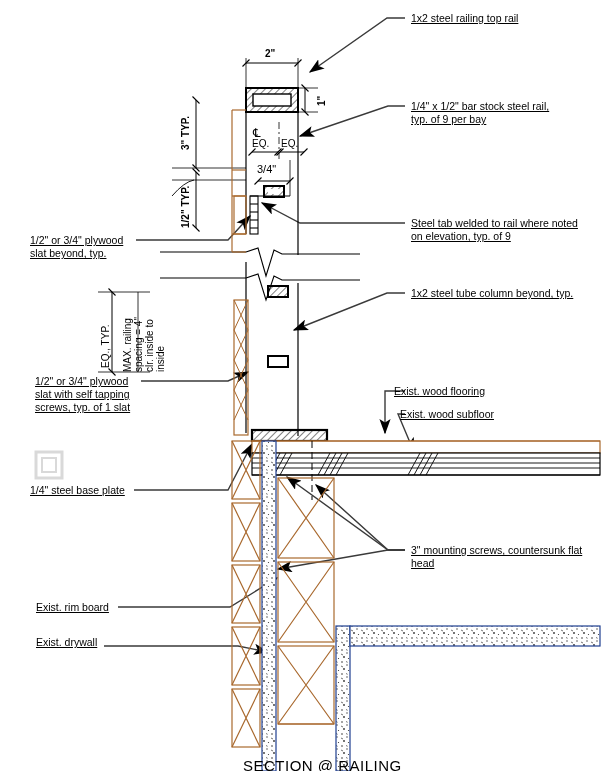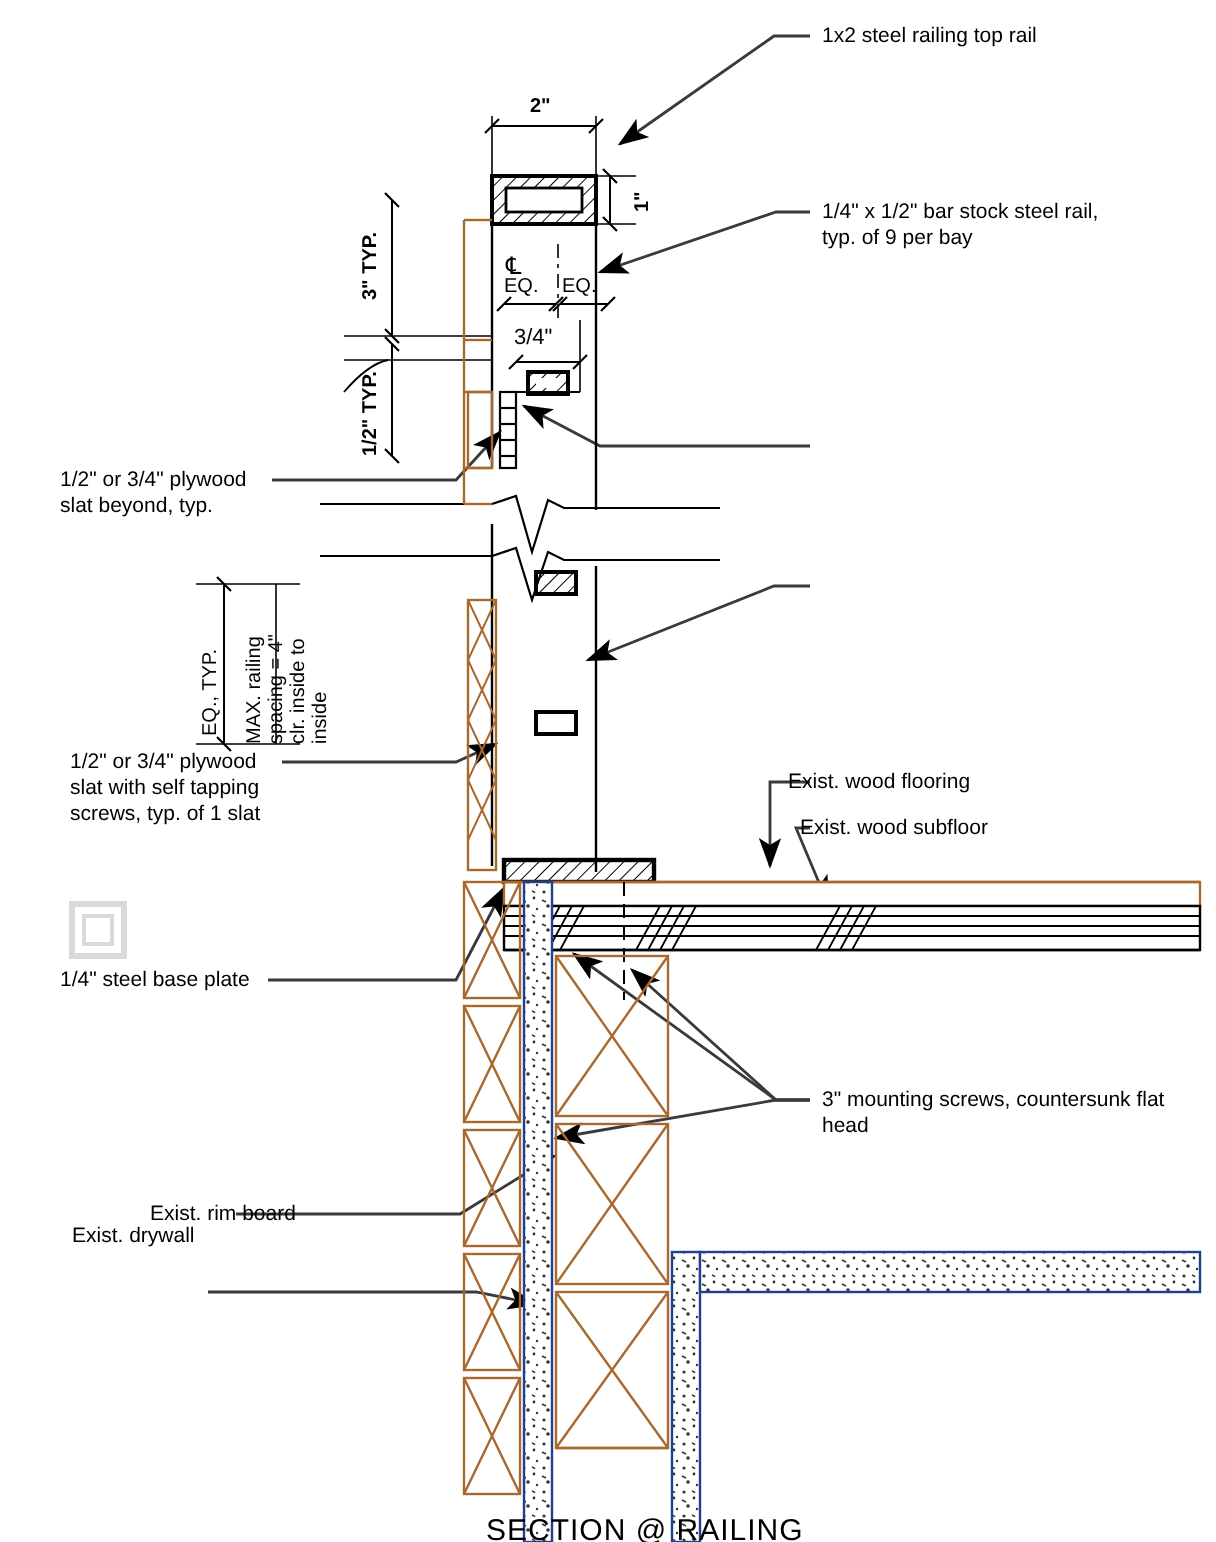--- a/index.html
+++ b/index.html
@@ -4,21 +4,21 @@
 <style>
   html,body{margin:0;padding:0;background:#ffffff;}
   body{
     width:608px;height:771px;position:relative;overflow:hidden;
     font-family:"Liberation Sans","DejaVu Sans",sans-serif;
     color:#000;
   }
   #stage{position:absolute;left:0;top:0;width:608px;height:771px;}
   svg#dwg{position:absolute;left:0;top:0;width:608px;height:771px;}
 
-  .note{position:absolute;font-size:10.5px;line-height:13px;color:#000;white-space:pre-line;}
+  .note{position:absolute;font-size:10.5px;line-height:13px;color:#000;white-space:pre-line;text-decoration:underline;}
   .note.r{text-align:left;}
   .note.l{text-align:left;}
   .dim{position:absolute;font-size:10px;line-height:12px;color:#000;white-space:pre;}
   .dim.rot{transform-origin:left top;}
   .title{position:absolute;font-size:15px;letter-spacing:.5px;color:#000;white-space:pre;}
 </style>
 </head>
 <body>
 
 <div id="stage">
@@ -238,33 +238,36 @@
 
     <g id="ghost-marker">
       <rect x="36" y="452" width="26" height="26" fill="none" stroke="#d9d9d9" stroke-width="3"></rect>
       <rect x="42" y="458" width="14" height="14" fill="none" stroke="#d9d9d9" stroke-width="2"></rect>
     </g>
   </svg>
 
   <div class="note r" style="left:411px;top:12px;">1x2 steel railing top rail</div>
   <div class="note r" style="left:411px;top:100px;">1/4" x 1/2" bar stock steel rail,
 typ. of 9 per bay</div>
+  <div class="note r" style="left:411px;top:217px;">Steel tab welded to rail where noted
+on elevation, typ. of 9</div>
+  <div class="note r" style="left:411px;top:287px;">1x2 steel tube column beyond, typ.</div>
   <div class="note r" style="left:394px;top:385px;">Exist. wood flooring</div>
   <div class="note r" style="left:400px;top:408px;">Exist. wood subfloor</div>
   <div class="note r" style="left:411px;top:544px;">3" mounting screws, countersunk flat
 head</div>
 
   <div class="note l" style="left:30px;top:234px;">1/2" or 3/4" plywood
 slat beyond, typ.</div>
   <div class="note l" style="left:35px;top:375px;">1/2" or 3/4" plywood
 slat with self tapping
 screws, typ. of 1 slat</div>
   <div class="note l" style="left:30px;top:484px;">1/4" steel base plate</div>
-  <div class="note l" style="left:36px;top:601px;margin-left:39px;">Exist. rim board</div>
-  <div class="note l" style="left:36px;top:612px;">Exist. drywall</div>
+  <div class="note l" style="left:36px;top:601px;">Exist. rim board</div>
+  <div class="note l" style="left:36px;top:636px;">Exist. drywall</div>
 
   <div class="dim" style="left:265px;top:48px;font-weight:bold;">2"</div>
   <div class="dim rot" style="left:316px;top:106px;transform:rotate(-90deg);font-weight:bold;">1"</div>
 
   <div class="dim rot" style="left:180px;top:150px;transform:rotate(-90deg);font-weight:bold;">3" TYP.</div>
   <div class="dim rot" style="left:180px;top:228px;transform:rotate(-90deg);font-weight:bold;">1/2" TYP.</div>
 
   <div class="dim" style="left:253px;top:127px;font-size:12px;">℄</div>
   <div class="dim" style="left:252px;top:138px;">EQ.</div>
   <div class="dim" style="left:281px;top:138px;">EQ.</div>

